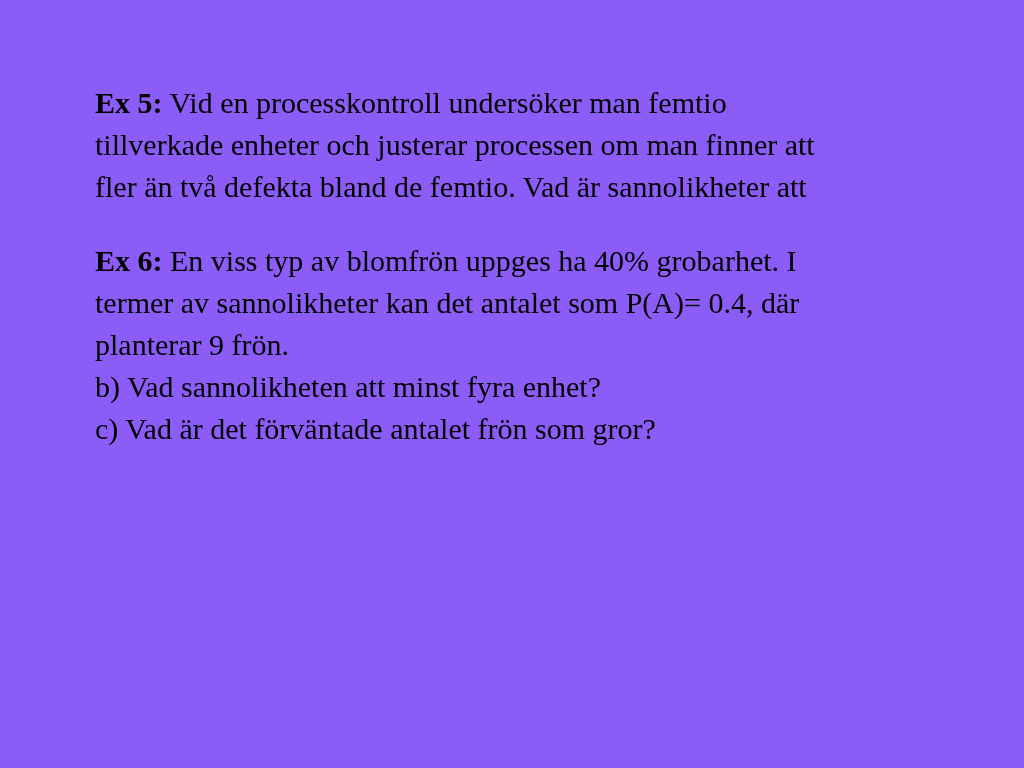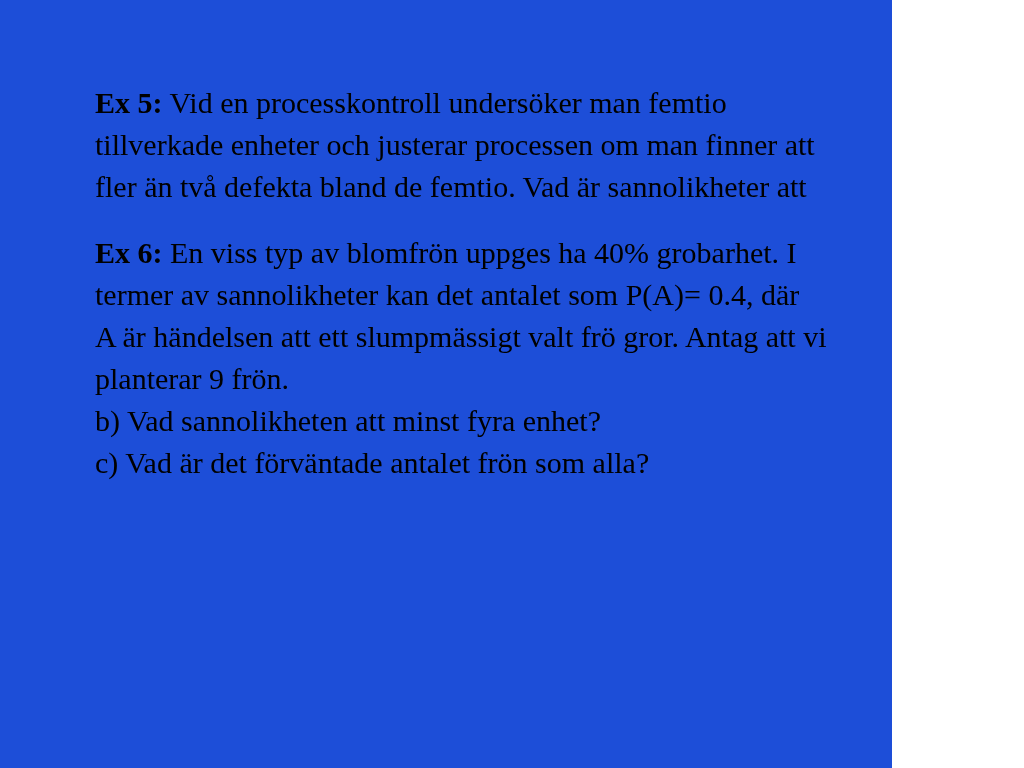--- a/index.html
+++ b/index.html
@@ -7,56 +7,55 @@
     padding: 0;
   }
   body {
     width: 1024px;
     height: 768px;
     background: #ffffff;
     font-family: "Liberation Serif", "DejaVu Serif", serif;
   }
   .slide {
     position: relative;
-    width: 892px;
+    width: 1024px;
     height: 768px;
-    background: #1d4ed8;
+    background: #8b5cf6;
     color: #000000;
     overflow: hidden;
   }
   .textblock {
     position: absolute;
     left: 95px;
     top: 82px;
     font-size: 30px;
     line-height: 42px;
     color: #000000;
   }
   .line {
     white-space: nowrap;
   }
   .b { font-weight: bold; }
   .i { }
-  .para2 { margin-top: 24px; }
+  .para2 { margin-top: 32px; }
 </style>
 </head>
 <body>
 
 <div class="slide">
   <div class="textblock">
 
     <div class="para">
       <div class="line"><span class="b">Ex 5:</span><span> Vid en processkontroll undersöker man femtio</span></div>
       <div class="line">tillverkade enheter och justerar processen om man finner att</div>
       <div class="line">fler än två defekta bland de femtio. Vad är sannolikheter att</div>
     </div>
 
     <div class="para para2">
       <div class="line"><span class="b">Ex 6:</span><span> En viss typ av blomfrön uppges ha 40% grobarhet. I</span></div>
       <div class="line"><span>termer av sannolikheter kan det antalet som </span><span class="i">P(A)=</span><span> 0.4, där</span></div>
-      <div class="line"><span class="i">A</span><span> är händelsen att ett slumpmässigt valt frö gror. Antag att vi</span></div>
       <div class="line">planterar 9 frön.</div>
       <div class="line">b) Vad sannolikheten att minst fyra enhet?</div>
-      <div class="line">c) Vad är det förväntade antalet frön som alla?</div>
+      <div class="line">c) Vad är det förväntade antalet frön som gror?</div>
     </div>
 
   </div>
 </div>
 
 </body></html>

